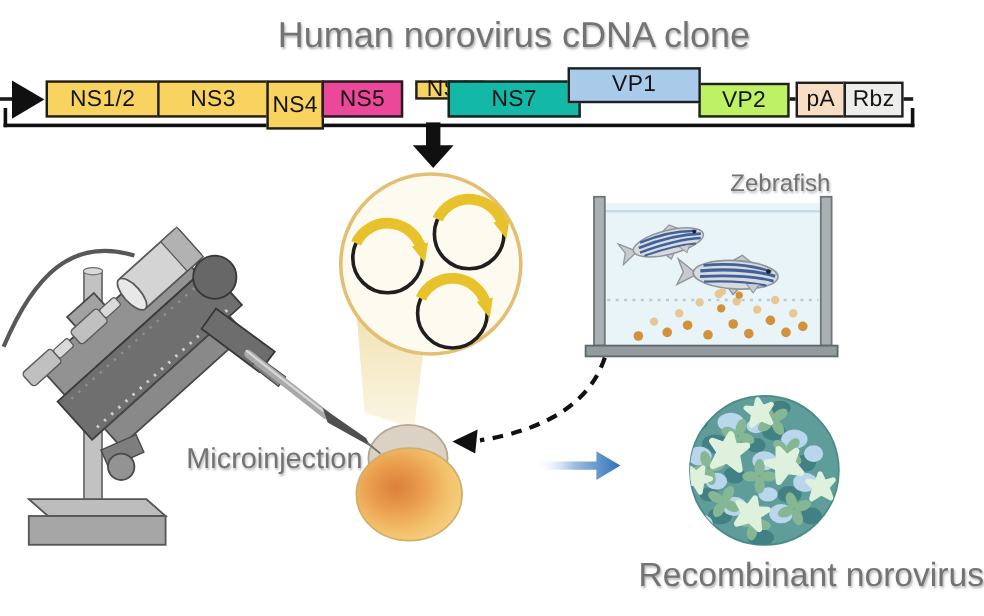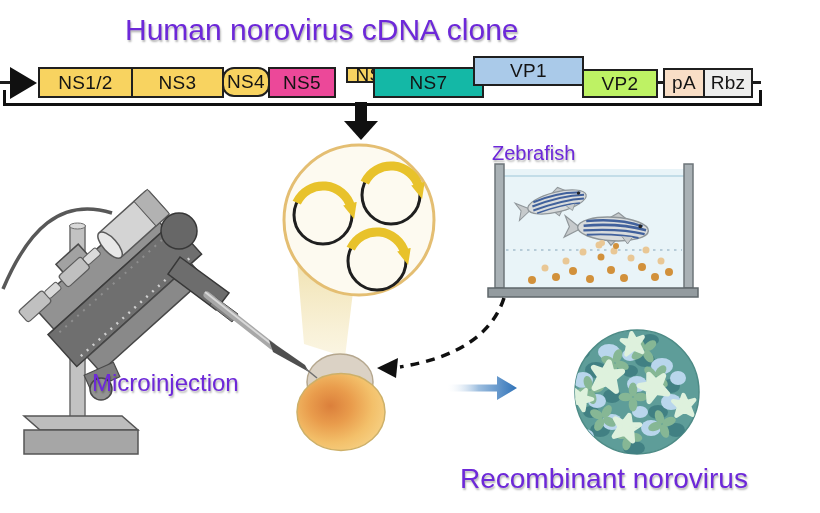--- a/index.html
+++ b/index.html
@@ -15,21 +15,21 @@
   .promoter{position:absolute;left:10px;top:67px;width:0;height:0;z-index:2;
             border-top:16px solid transparent;border-bottom:16px solid transparent;
             border-left:27px solid #101010;}
   .bracket{position:absolute;left:3px;top:90px;width:753px;height:13px;z-index:1;
            border-left:3px solid #101010;border-right:3px solid #101010;border-bottom:3px solid #101010;}
   .dstem{position:absolute;left:355px;top:102px;width:12px;height:20px;background:#101010;z-index:2;}
   .dhead{position:absolute;left:344px;top:121px;width:0;height:0;z-index:2;
          border-left:17px solid transparent;border-right:17px solid transparent;
          border-top:19px solid #101010;}
   
-  .lbl{position:absolute;z-index:5;text-align:left;color:#6d28d9;
+  .lbl{position:absolute;z-index:5;text-align:right;color:#737373;
        text-shadow:1px 2px 2px rgba(0,0,0,0.30);white-space:nowrap;}
   .title{left:125px;top:13px;width:500px;font-size:30px;}
   .tank-lbl{left:492px;top:142px;width:200px;font-size:20px;}
   .micro-lbl{left:92px;top:369px;width:210px;font-size:24px;}
   .embryo-lbl{left:193px;top:454px;width:240px;font-size:25px;}
   .virus-lbl{left:460px;top:452px;width:360px;font-size:28px;margin-top:11px;}
 </style>
 </head>
 <body>
 
@@ -232,21 +232,21 @@
         </g>
       </g>
     </g>
   </svg>
 
   <div>
     <div class="cline" style="left:0;top:81px;width:12px"></div>
     <div class="promoter"></div>
     <div class="seg" style="left: 38px; top: 67px; width: 95px; height: 31px; background-color: rgb(248, 211, 96);">NS1/2</div>
     <div class="seg" style="left: 131px; top: 67px; width: 93px; height: 31px; background-color: rgb(248, 211, 96);">NS3</div>
-    <div class="seg" style="left: 222px; top: 67px; width: 48px; height: 30px; background-color: rgb(248, 211, 96); border-radius: 12px;">NS4</div>
+    <div class="seg" style="left: 222px; top: 67px; width: 48px; height: 41px; background-color: rgb(248, 211, 96);">NS4</div>
     <div class="seg" style="left: 268px; top: 67px; width: 68px; height: 31px; background-color: #ec4899;">NS5</div>
     <div class="seg" style="left: 318px; top: 67px; width: 57px; height: 16px; background-color: rgb(248, 211, 96); margin-left: 28px;">NS6</div>
     <div class="seg" style="left: 373px; top: 67px; width: 111px; height: 31px; background-color: #14b8a6;">NS7</div>
     <div class="seg raised" style="left: 473px; top: 56px; width: 111px; height: 30px; background-color: rgb(170, 202, 233);">VP1</div>
     <div class="seg" style="left: 582px; top: 69px; width: 76px; height: 29px; background-color: #bef264;">VP2</div>
     <div class="cline" style="left:654px;top:81px;width:11px"></div>
     <div class="seg" style="left: 663px; top: 68px; width: 42px; height: 30px; background-color: rgb(249, 222, 198);">pA</div>
     <div class="seg" style="left: 703px; top: 68px; width: 50px; height: 30px; background-color: rgb(237, 237, 236);">Rbz</div>
     <div class="cline" style="left:751px;top:81px;width:10px"></div>
     <div class="bracket"></div>

